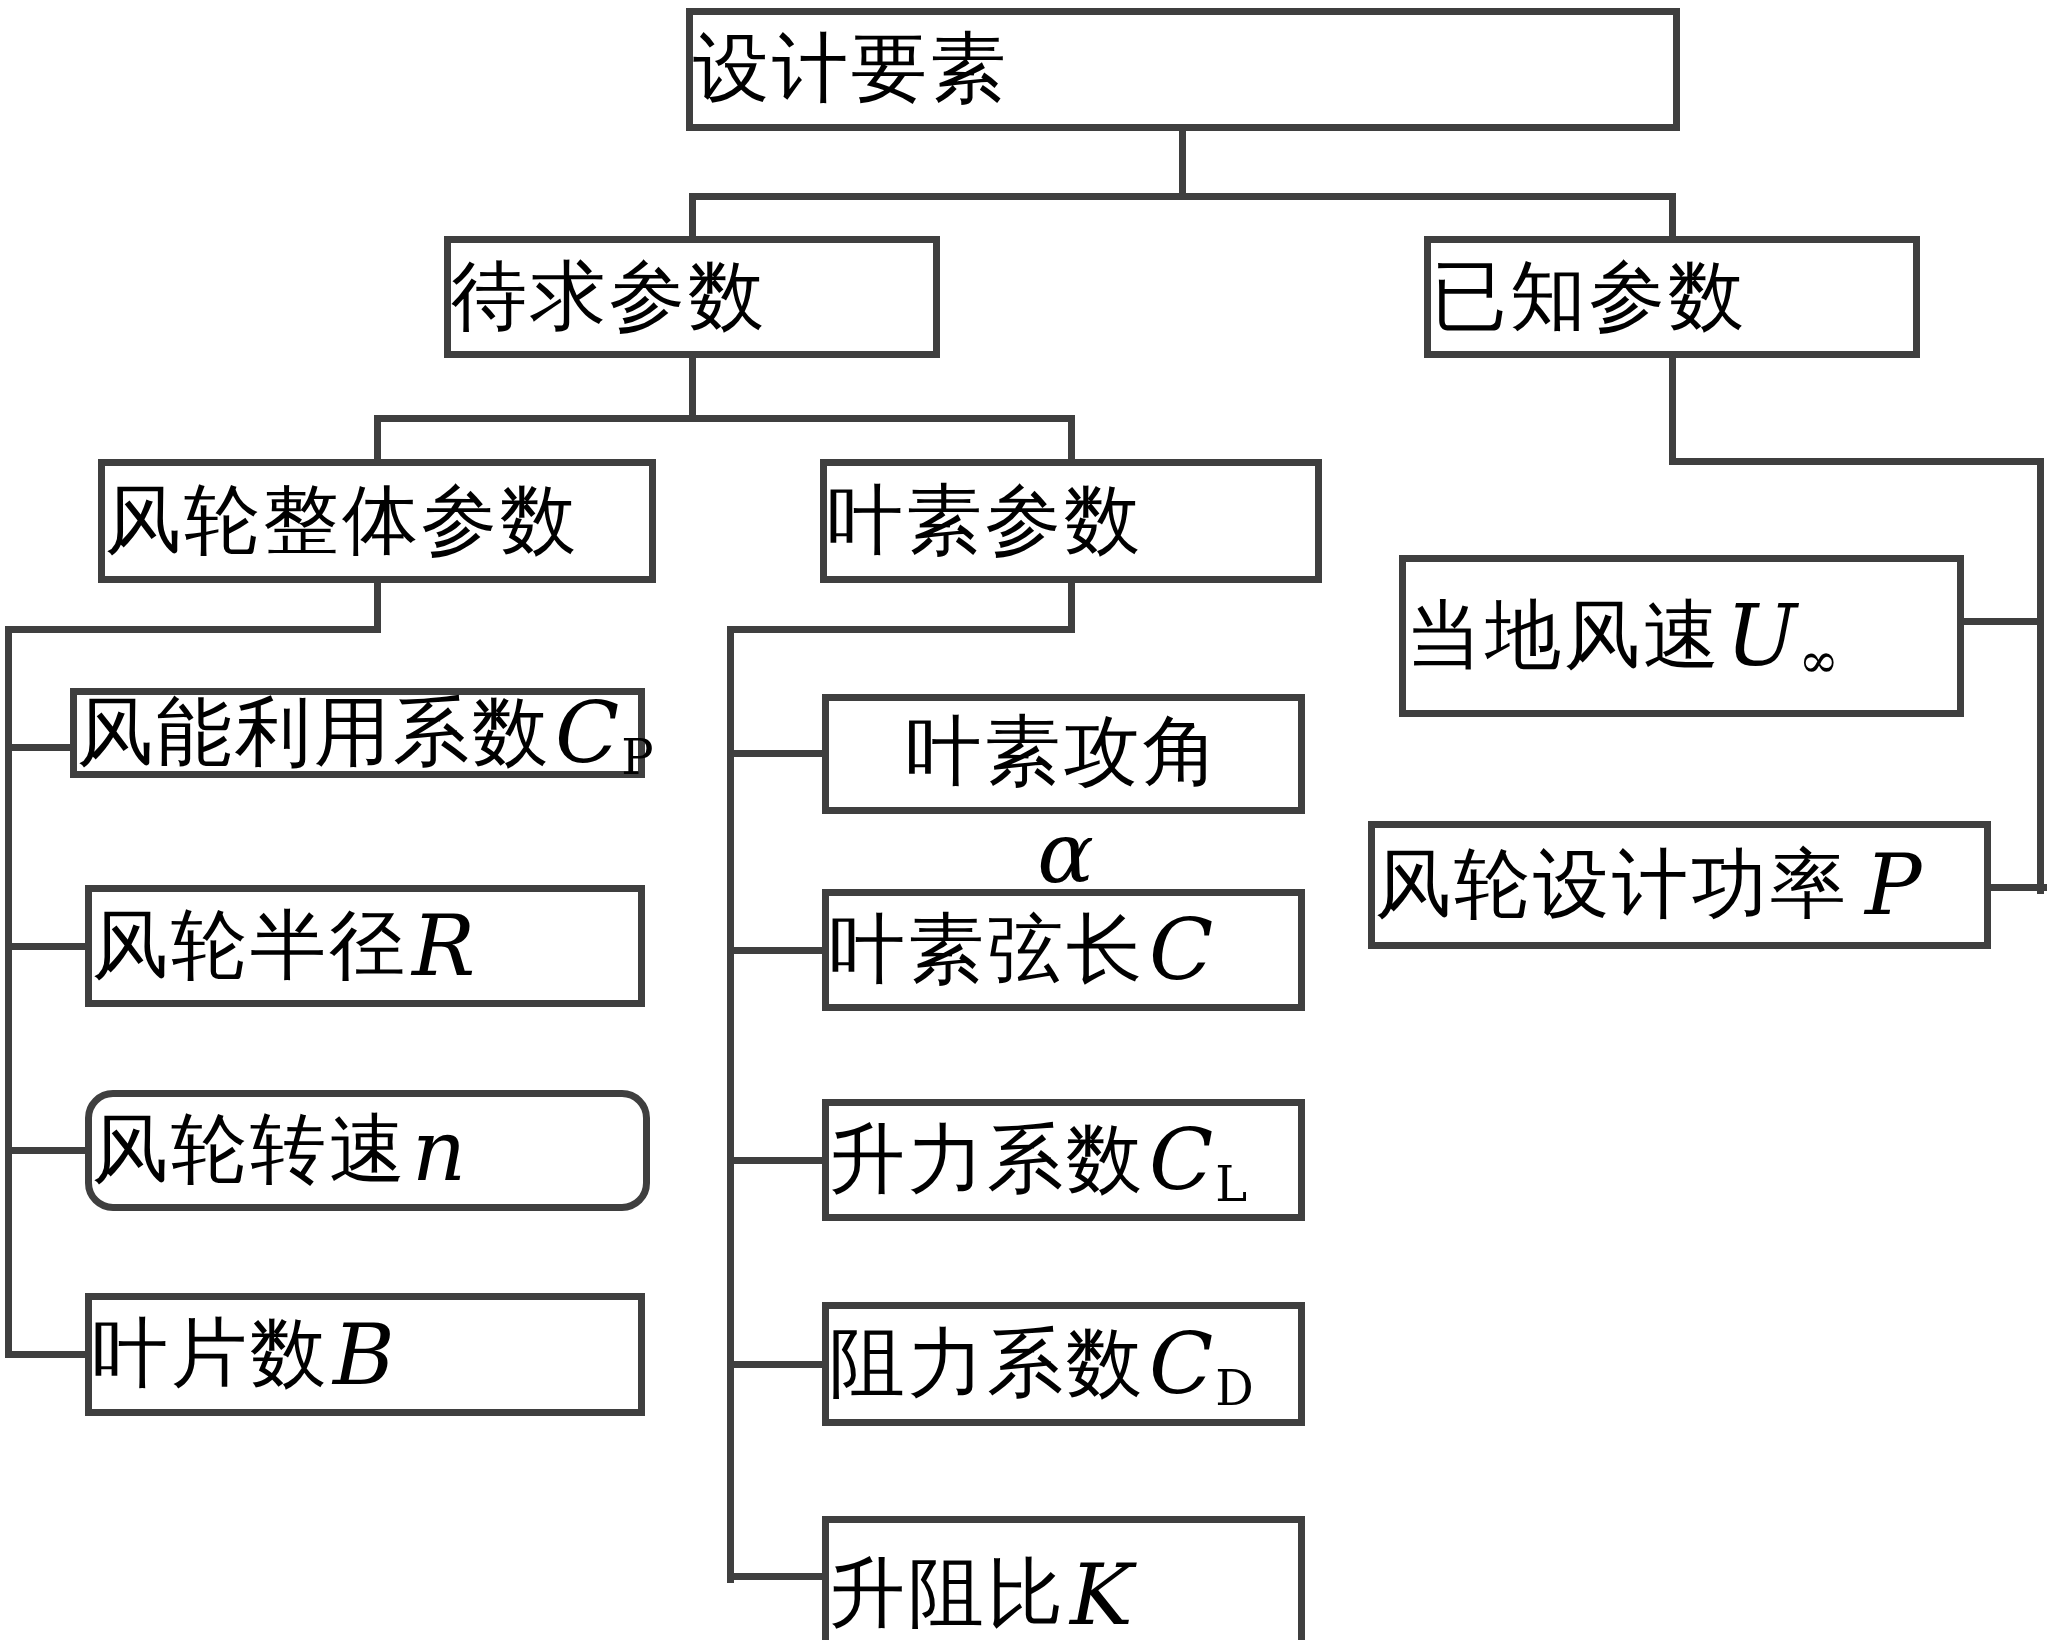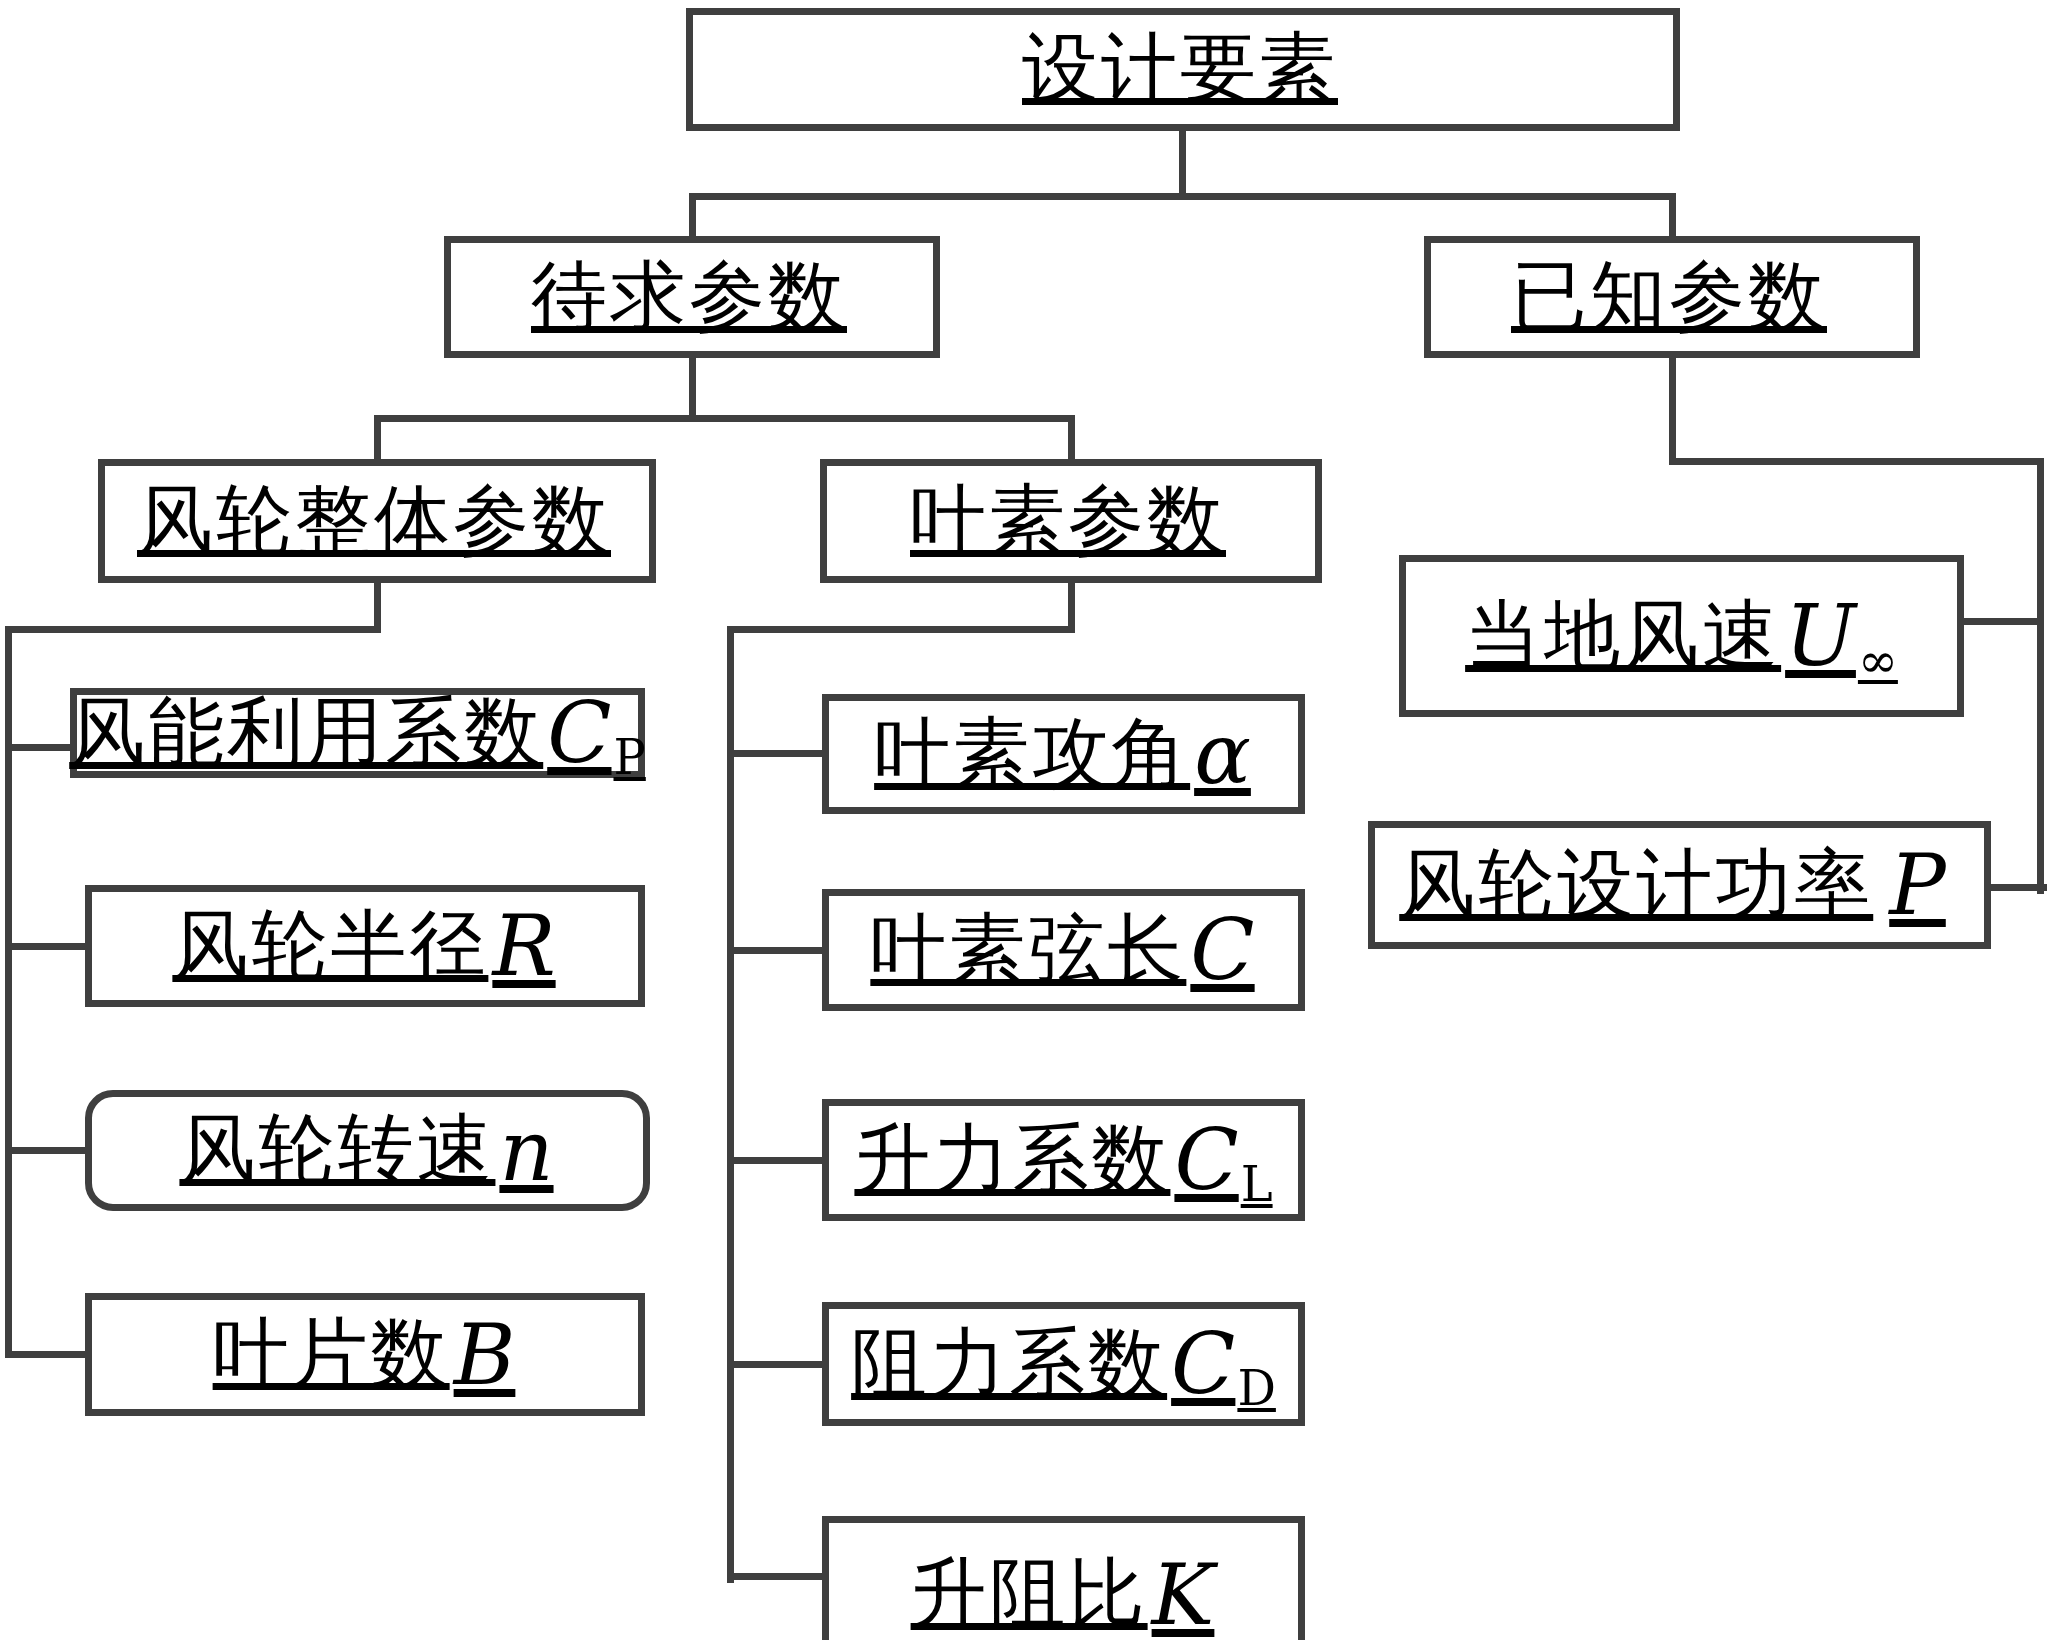--- a/index.html
+++ b/index.html
@@ -3,22 +3,22 @@
 <meta charset="utf-8">
 <style>
   html,body { margin:0; padding:0; background:#ffffff; }
   #canvas {
     position:relative; width:2049px; height:1640px; background:#ffffff;
     font-family:"Liberation Serif", serif; overflow:hidden;
   }
   .ln { position:absolute; background:#3f3f3f; }
   .box {
     position:absolute; box-sizing:border-box; background:#ffffff;
-    border:7px solid #3f3f3f; display:flex; align-items:center; justify-content:center;
-    color:#000000; white-space:nowrap;text-decoration:underline;
+    border:7px solid #3f3f3f; display:flex; align-items:center; justify-content:flex-start;
+    color:#000000; white-space:nowrap;
   }
   .zh  { font-size:76px; letter-spacing:3px; font-family:"Liberation Serif", serif; }
   .sym { font-size:84px; font-style:italic; font-family:"DejaVu Serif", serif; margin-left:4px; }
   .sub { font-size:48px; font-style:normal; font-family:"DejaVu Serif", serif; margin-top:48px; margin-left:2px; }
 </style>
 </head>
 <body>
 
 <div id="canvas">
 
@@ -110,21 +110,21 @@
       <span class="sym">n</span>
       <span class="sub"></span>
   </div>
 
   <div class="box" style="left:85px; top:1293px; width:560px; height:123px;">
     <span class="zh">叶片数</span>
       <span class="sym">B</span>
       <span class="sub"></span>
   </div>
 
-  <div class="box" style="left:822px; top:694px; width:483px; height:120px;">
+  <div class="box" style="left:822px; top:694px; width:483px; height:120px;flex-direction:column;">
     <span class="zh">叶素攻角</span>
       <span class="sym">α</span>
       <span class="sub"></span>
   </div>
 
   <div class="box" style="left:822px; top:889px; width:483px; height:122px;">
     <span class="zh">叶素弦长</span>
       <span class="sym">C</span>
       <span class="sub"></span>
   </div>

